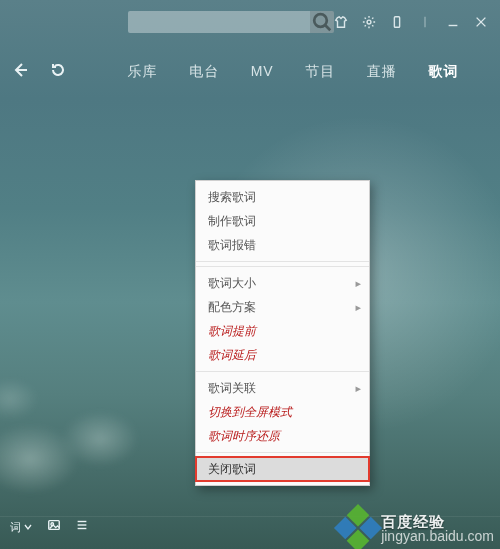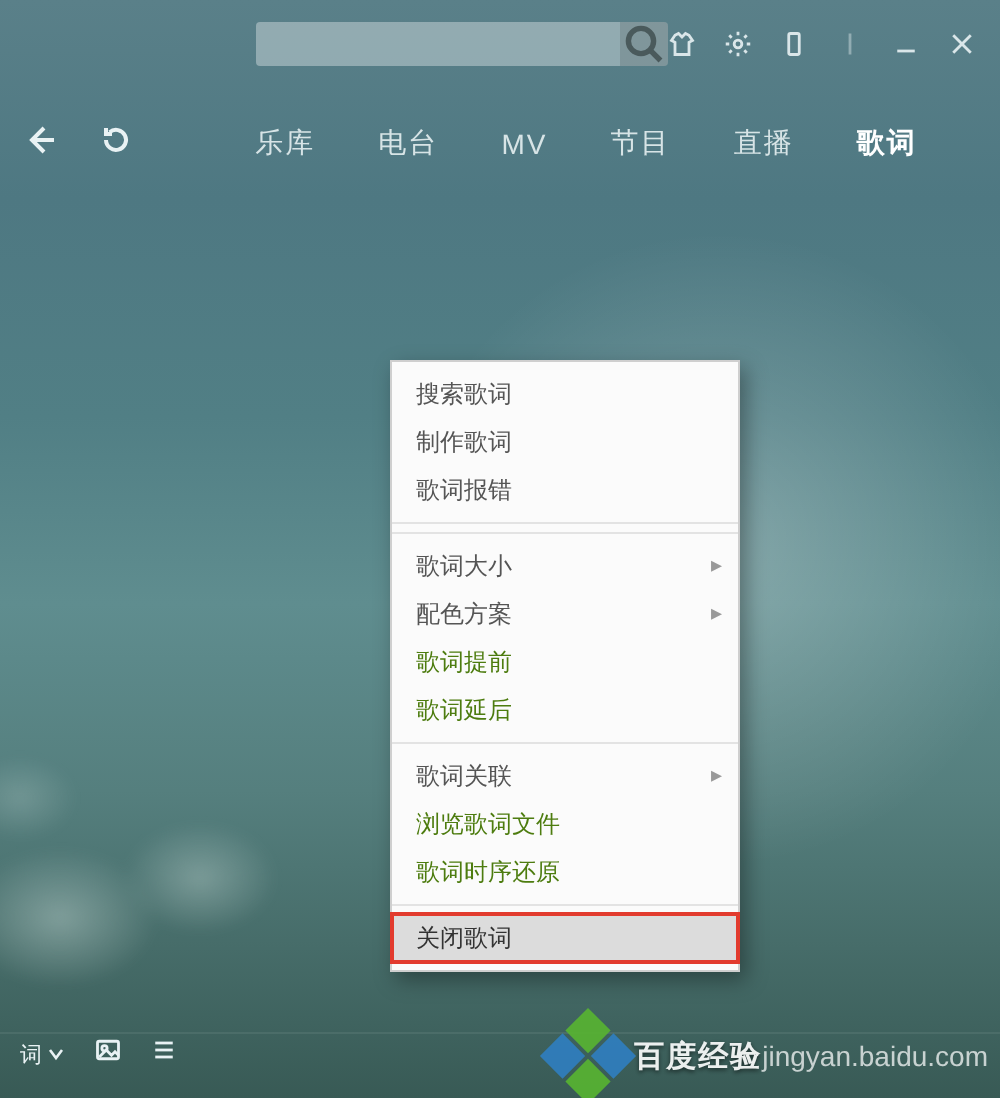--- a/index.html
+++ b/index.html
@@ -17,21 +17,21 @@
   .search-wrap { position: relative; margin-left: 120px; width: 210px; height: 22px; background: rgba(255,255,255,0.35); border-radius: 2px; display: flex; align-items: center; }
   .search-input { flex: 1; border: none; background: transparent; height: 22px; padding: 0 6px; font-size: 12px; color: #2a3a3c; outline: none; }
   .search-btn { width: 24px; height: 22px; background: rgba(0,0,0,0.12); display: flex; align-items: center; justify-content: center; cursor: pointer; border-radius: 0 2px 2px 0;}
   .topbar-spacer { flex: 1; }
   .top-icons { display: flex; align-items: center; gap: 14px; padding-right: 4px; }
   .ticon { width: 14px; height: 14px; display: flex; align-items: center; justify-content: center; opacity: 0.9; cursor: pointer; }
   .ticon svg { width: 14px; height: 14px; stroke: #e9f2f4; fill: none; stroke-width: 1.6; }
   
   .navrow { position: absolute; top: 56px; left: 0; right: 0; height: 32px; display: flex; align-items: center; }
   .nav-left { display: flex; align-items: center; gap: 22px; padding-left: 12px; }
-  .nav-tabs { flex: 1; display: flex; align-items: center; justify-content: space-evenly; padding: 0 10px 0 30px; }
+  .nav-tabs { flex: 1; display: flex; align-items: flex-start; justify-content: space-evenly; padding: 0 10px 0 30px; }
   .nav-tab { font-size: 14px; color: rgba(233,242,244,0.88); cursor: pointer; letter-spacing: 1px; }
   .nav-tab.active { color: #ffffff; font-weight: 600; }
   .nicon svg { width: 16px; height: 16px; stroke: #e9f2f4; fill: none; stroke-width: 2; }
   
   .plant {
     position: absolute; left: -30px; bottom: 40px; width: 220px; height: 200px;
     background:
       radial-gradient(ellipse 70px 50px at 60px 150px, rgba(230,245,240,0.35), rgba(0,0,0,0) 70%),
       radial-gradient(ellipse 55px 40px at 130px 130px, rgba(230,245,240,0.30), rgba(0,0,0,0) 70%),
       radial-gradient(ellipse 40px 30px at 40px 90px, rgba(230,245,240,0.20), rgba(0,0,0,0) 70%);
@@ -39,36 +39,36 @@
     pointer-events: none;
   }
   
   .ctx {
     position: absolute; left: 195px; top: 180px; width: 175px;
     background: #fbfbfb; border: 1px solid #cfcfcf;
     box-shadow: 3px 4px 10px rgba(0,0,0,0.35);
     font-size: 12px; color: #444; padding: 4px 0;
   }
   .ctx .mi { height: 24px; line-height: 24px; padding: 0 12px; color: #555; white-space: nowrap; cursor: default; position: relative; }
-  .ctx .mi.dis { color: #4d7c0f; }
+  .ctx .mi.dis { color: #b91c1c; font-style: italic; }
   .ctx .mi .arrow { position: absolute; right: 8px; top: 0; font-size: 11px; color: #999; }
   .ctx .sep { height: 1px; background: #e3e3e3; margin: 4px 0; }
   .ctx .mi.hover { background: #dcdcdc; color: #333; }
   .ctx .mi.hl { outline: 2px solid #e23b2e; outline-offset: -1px; }
   
   .bottombar { position: absolute; left: 0; right: 0; bottom: 0; height: 44px; padding: 0 10px; display: flex; align-items: center; gap: 14px; }
   .bicon svg { width: 14px; height: 14px; stroke: #e9f2f4; fill: none; stroke-width: 1.6; }
   
   .brand { position: absolute; right: 6px; bottom: 4px; display: flex; align-items: center; gap: 6px; opacity: 0.9; pointer-events: none;}
   .brand-diamond { width: 34px; height: 34px; transform: rotate(45deg); display: grid; grid-template-columns: 1fr 1fr; grid-template-rows: 1fr 1fr; gap: 2px; }
   .brand-diamond span:nth-child(1){background:#58b531;}
   .brand-diamond span:nth-child(2){background:#2f7fc1;}
   .brand-diamond span:nth-child(3){background:#2f7fc1;}
   .brand-diamond span:nth-child(4){background:#58b531;}
-  .brand-text { display:flex; flex-direction:row; line-height:1; }
+  .brand-text { display:flex; flex-direction:column; line-height:1; }
   .brand-text .t1 { font-size: 15px; font-weight: 700; color: #fff; text-shadow: 0 1px 2px rgba(0,0,0,0.6); letter-spacing: 1px;}
   .brand-text .t2 { font-size: 14px; color: rgba(255,255,255,0.8); }
   .bottom-line { position:absolute; left:0; bottom:32px; width:100%; height:1px; background: rgba(255,255,255,0.07);}
   .ci-btn { display:flex; align-items:center; gap:2px; font-size:11px; color:#e9f2f4; cursor:pointer;}
 </style>
 </head>
 <body>
 
 <div class="app">
 
@@ -147,21 +147,21 @@
       <div class="mi"><span>制作歌词</span></div>
       <div class="mi"><span>歌词报错</span></div>
       <div class="sep"></div>
       <div class="sep"></div>
       <div class="mi"><span>歌词大小</span><span class="arrow">▸</span></div>
       <div class="mi"><span>配色方案</span><span class="arrow">▸</span></div>
       <div class="mi dis"><span>歌词提前</span></div>
       <div class="mi dis"><span>歌词延后</span></div>
       <div class="sep"></div>
       <div class="mi"><span>歌词关联</span><span class="arrow">▸</span></div>
-      <div class="mi dis"><span>浏览歌词文件</span></div>
+      <div class="mi dis"><span>切换到全屏模式</span></div>
       <div class="mi dis"><span>歌词时序还原</span></div>
       <div class="sep"></div>
       <div class="mi hover hl"><span>关闭歌词</span></div>
     </div>
 
   <div class="bottom-line"></div>
 
   <div class="bottombar">
     <span class="ci-btn">
       <span>词</span>

